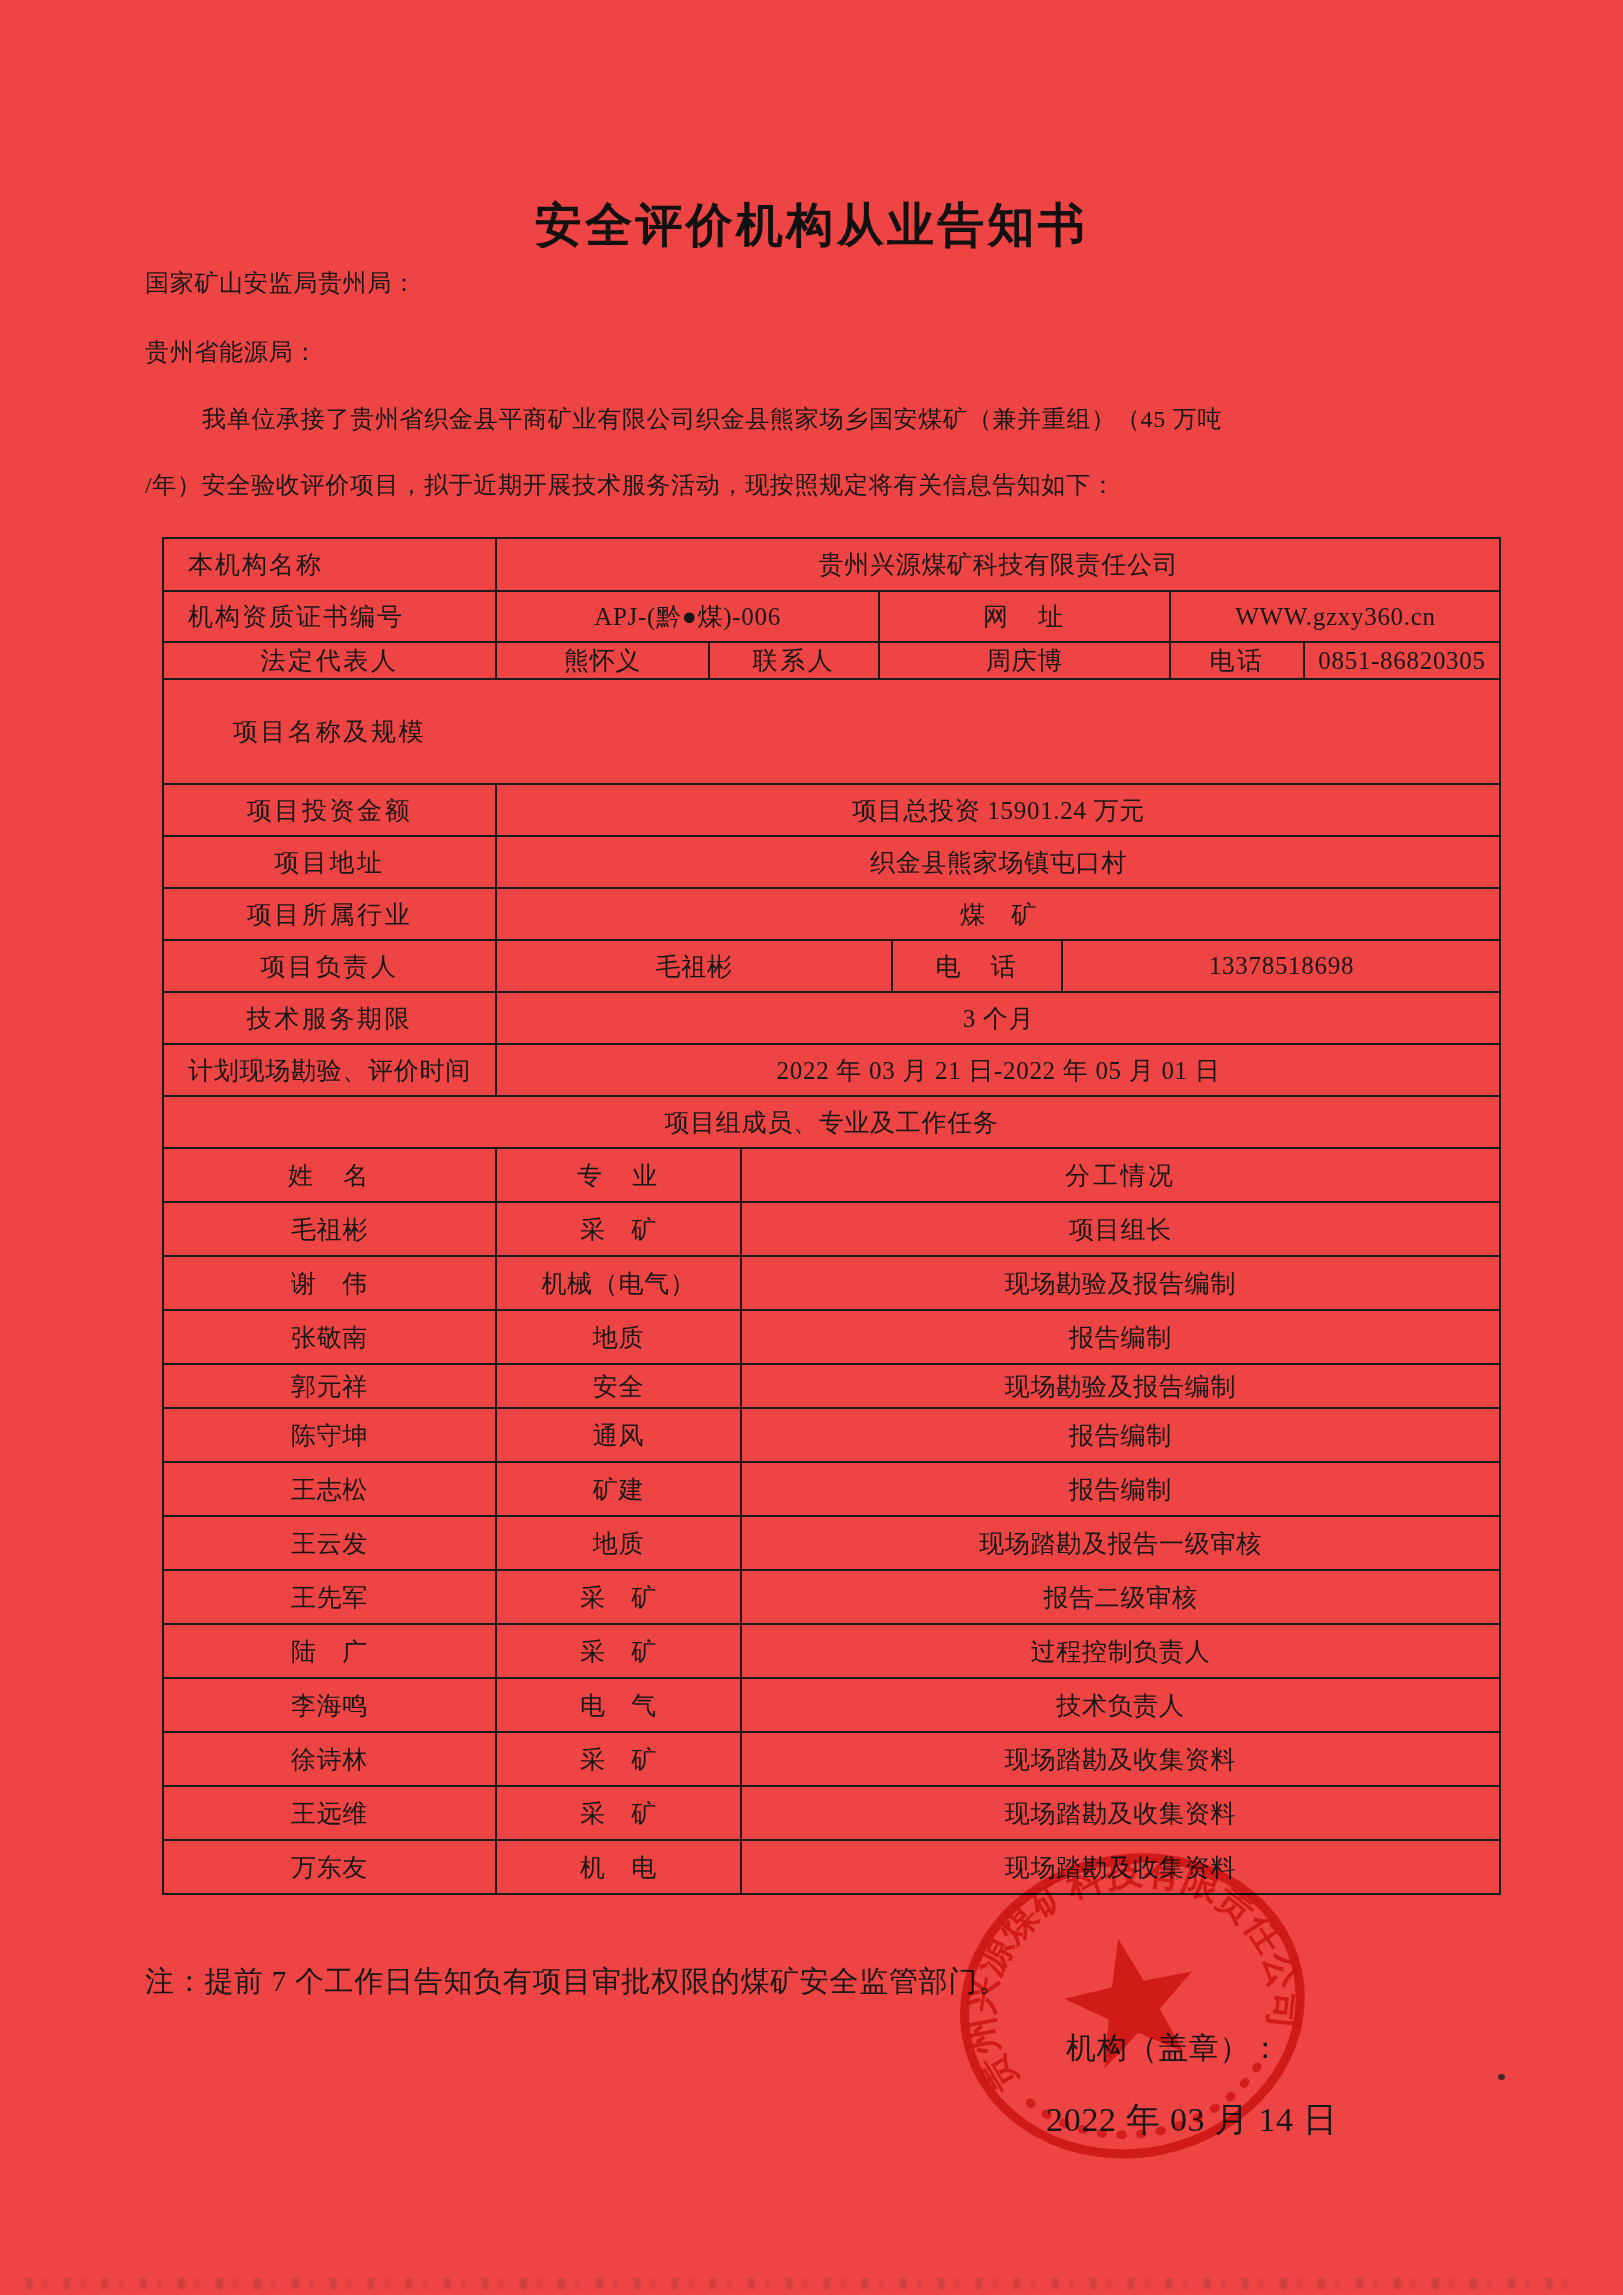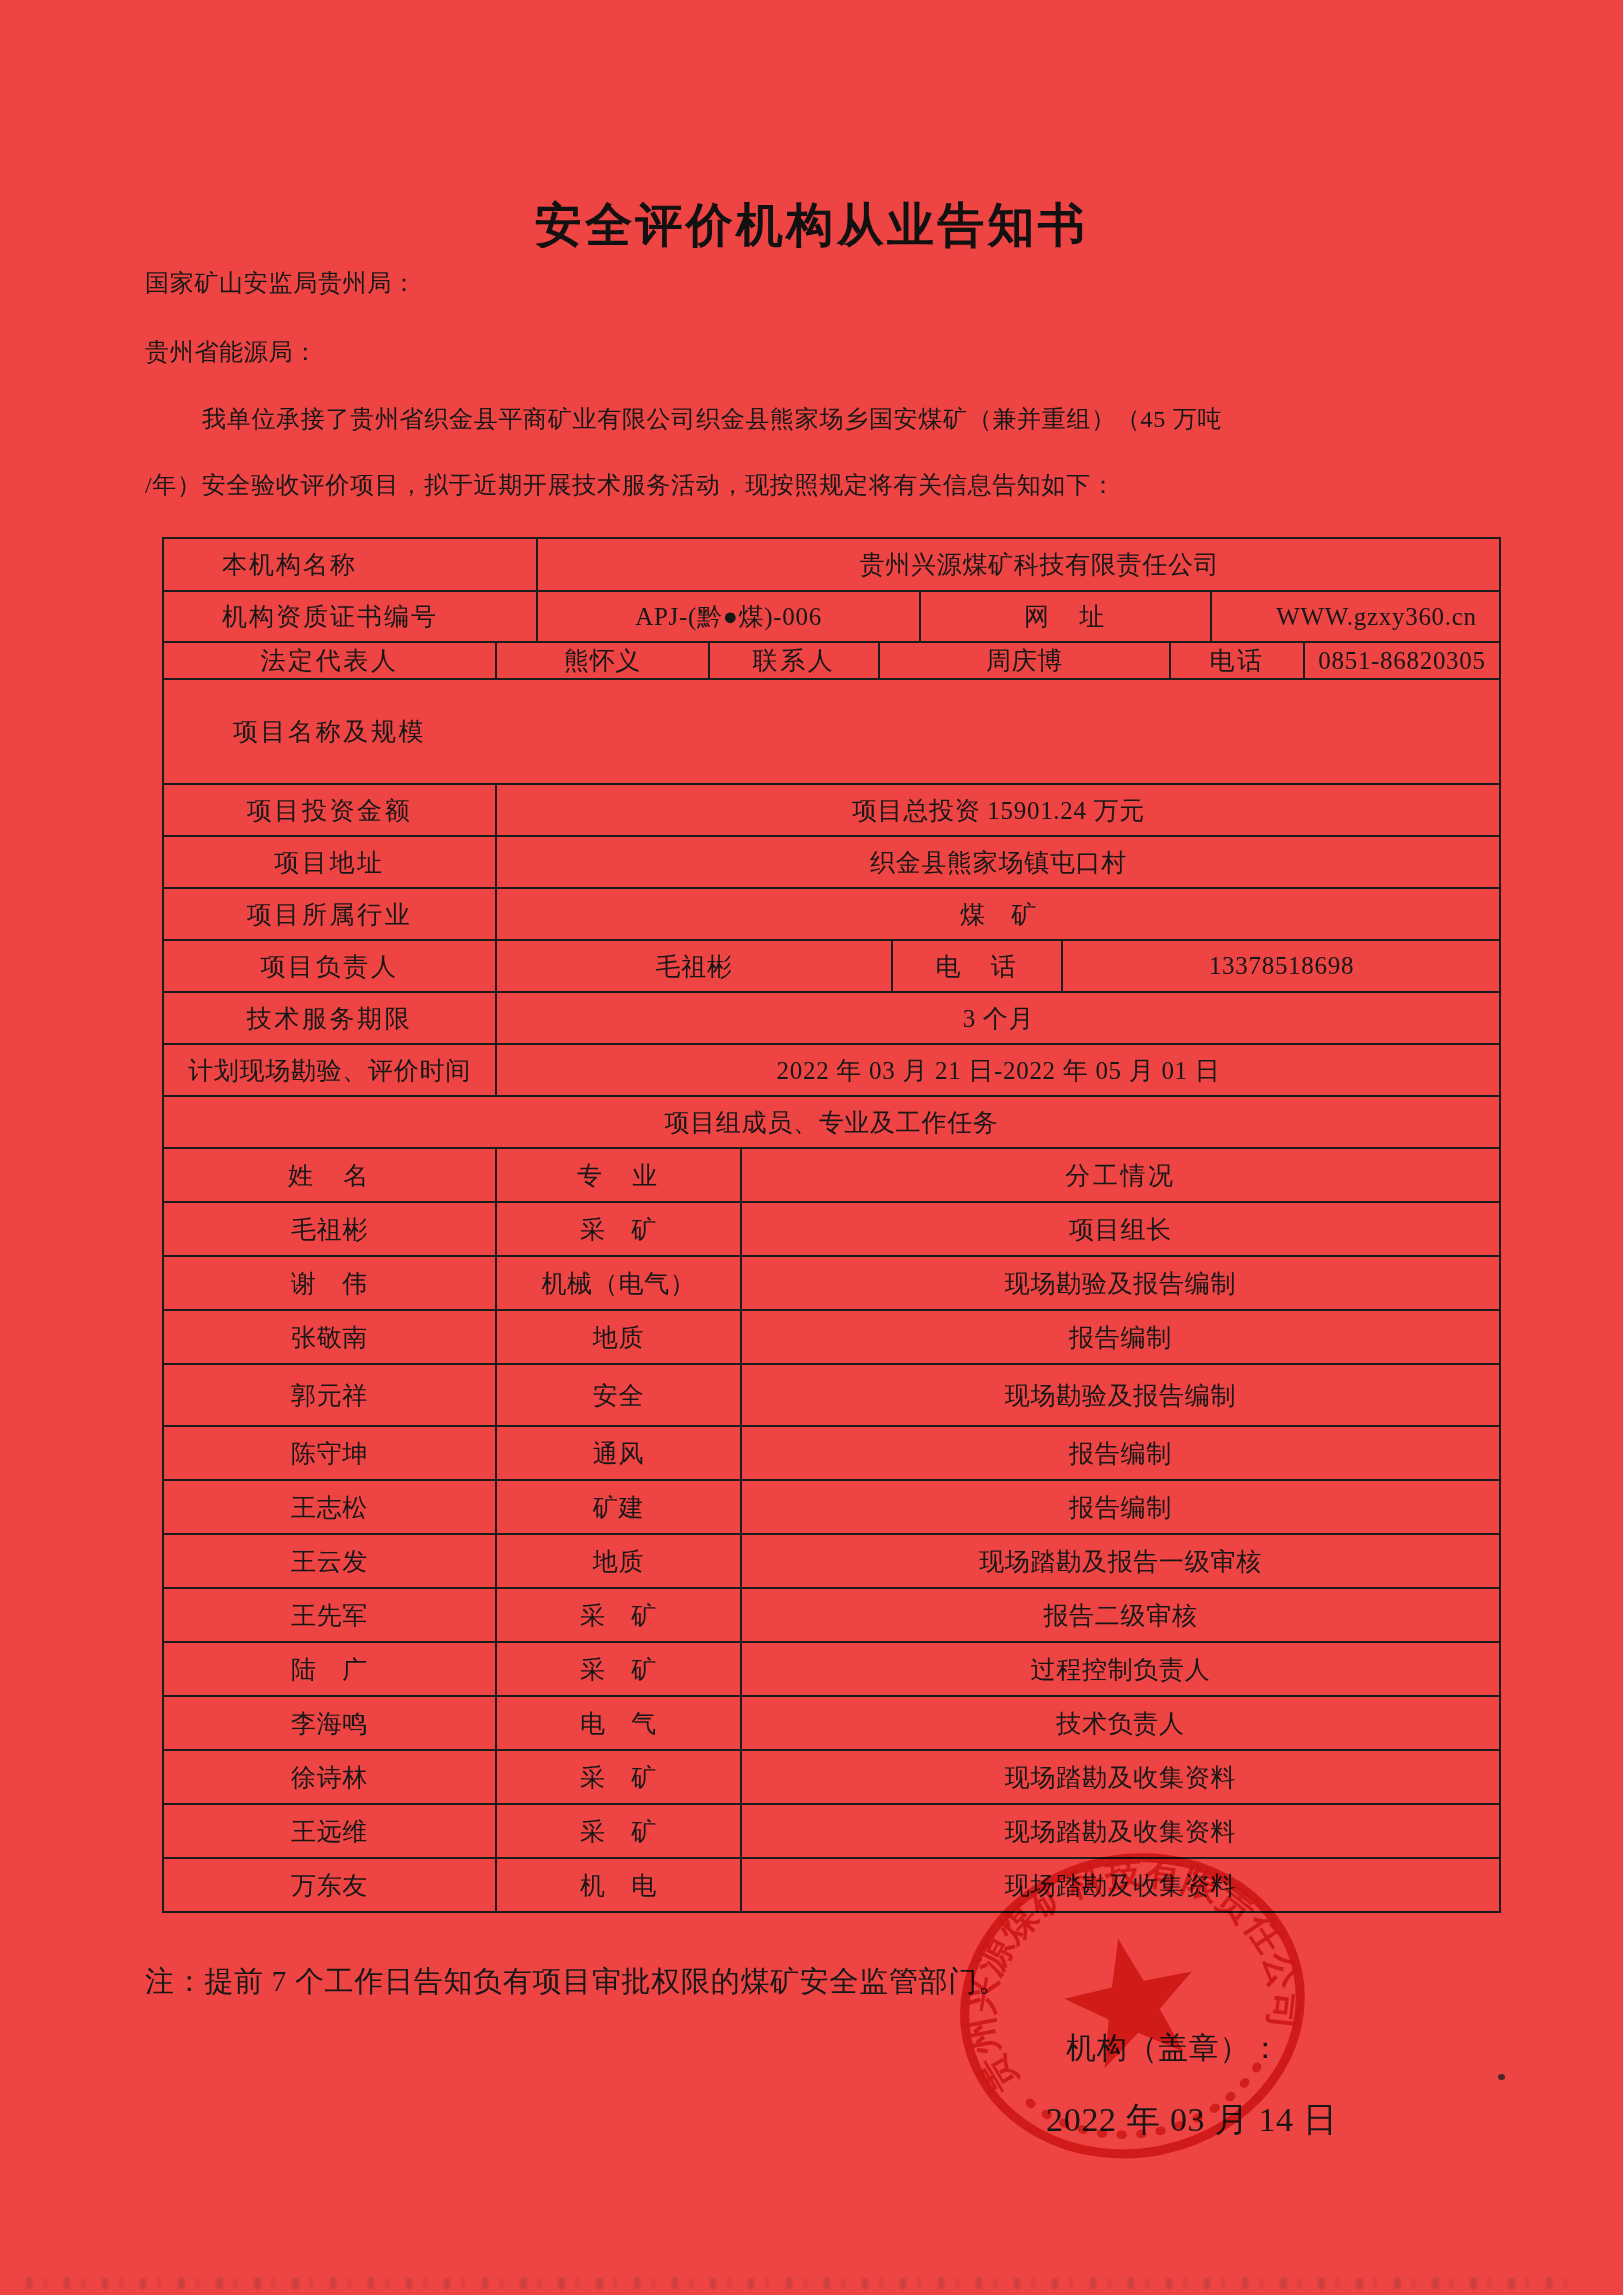--- a/index.html
+++ b/index.html
@@ -27,21 +27,21 @@
   }
   .trow{display:flex; box-sizing:border-box;}
   .trow + .trow{border-top:2.6px solid var(--ink);}
   .c{
     display:flex; align-items:center; justify-content:center;
     box-sizing:border-box; font-size:25px; letter-spacing:0.7px;
     white-space:nowrap; overflow:hidden;
   }
   .c + .c{border-left:2px solid var(--ink);}
   .lab{letter-spacing:2.6px;}
-  .left-lab{justify-content:flex-start; padding-left:17px; letter-spacing:2px;margin-left:41px;}
+  .left-lab{justify-content:flex-start; padding-left:24px; letter-spacing:2px;}
   .twoline{
     flex-direction:column; align-items:flex-start; justify-content:center;
     padding-left:15.7px; line-height:48px; font-size:26px;
   }
   .twoline span{display:block;}
 
   .note{left:145px; top:1962px; font-size:29px; letter-spacing:0.7px;}
   .sig{left:1066px; top:2028px; font-size:30px;}
   .date{left:1038px; top:2097px; font-size:34px;margin-left:8px;}
 
@@ -152,21 +152,21 @@
     <div class="trow" style="height:54px">
       <div class="c" style="flex:0 0 331px">谢　伟</div>
       <div class="c" style="flex:0 0 245px">机械（电气）</div>
       <div class="c" style="flex:0 0 759px">现场勘验及报告编制</div>
     </div>
     <div class="trow" style="height:54px">
       <div class="c" style="flex:0 0 331px">张敬南</div>
       <div class="c" style="flex:0 0 245px">地质</div>
       <div class="c" style="flex:0 0 759px">报告编制</div>
     </div>
-    <div class="trow" style="height:62px">
+    <div class="trow" style="height:44px">
       <div class="c" style="flex:0 0 331px">郭元祥</div>
       <div class="c" style="flex:0 0 245px">安全</div>
       <div class="c" style="flex:0 0 759px">现场勘验及报告编制</div>
     </div>
     <div class="trow" style="height:54px">
       <div class="c" style="flex:0 0 331px">陈守坤</div>
       <div class="c" style="flex:0 0 245px">通风</div>
       <div class="c" style="flex:0 0 759px">报告编制</div>
     </div>
     <div class="trow" style="height:54px">

